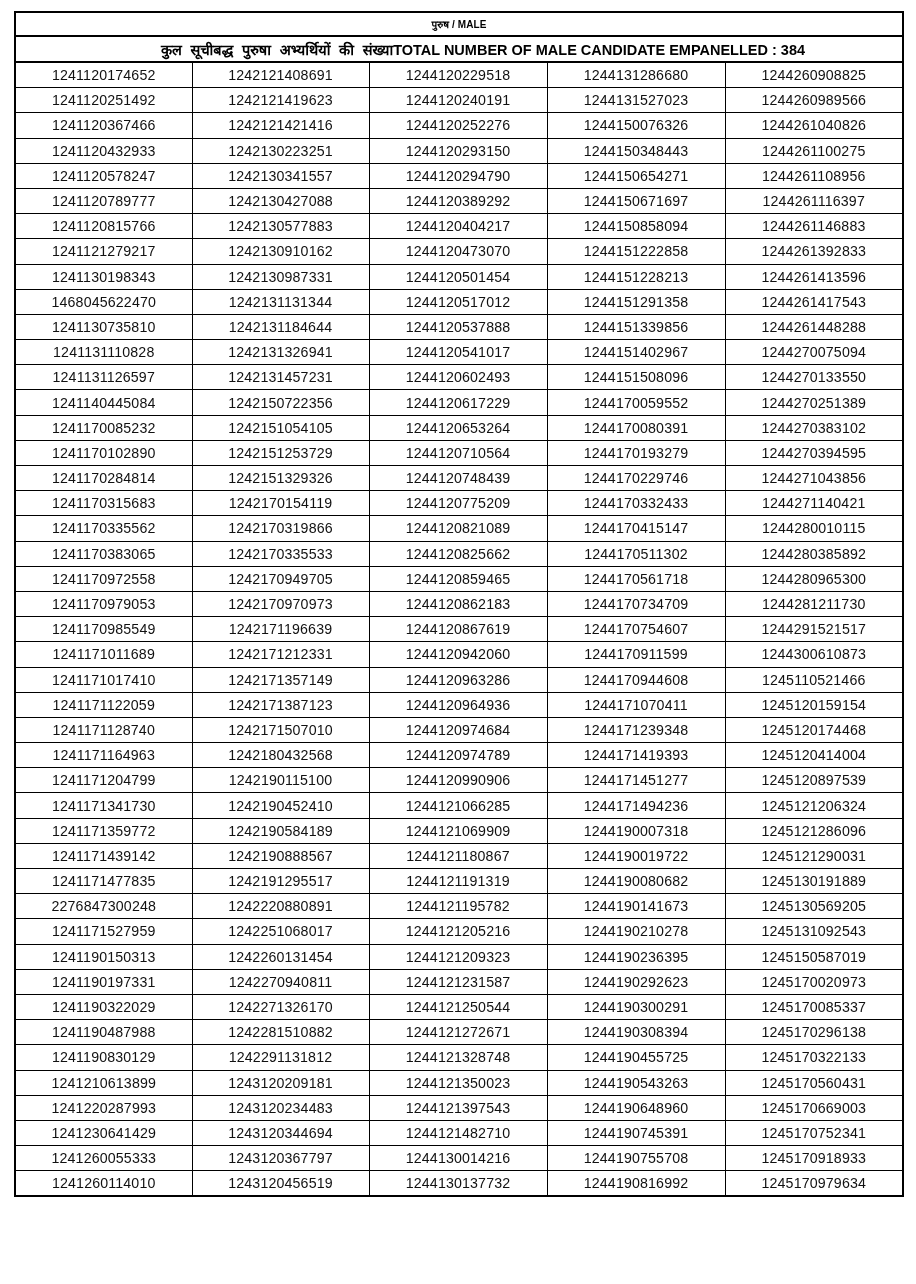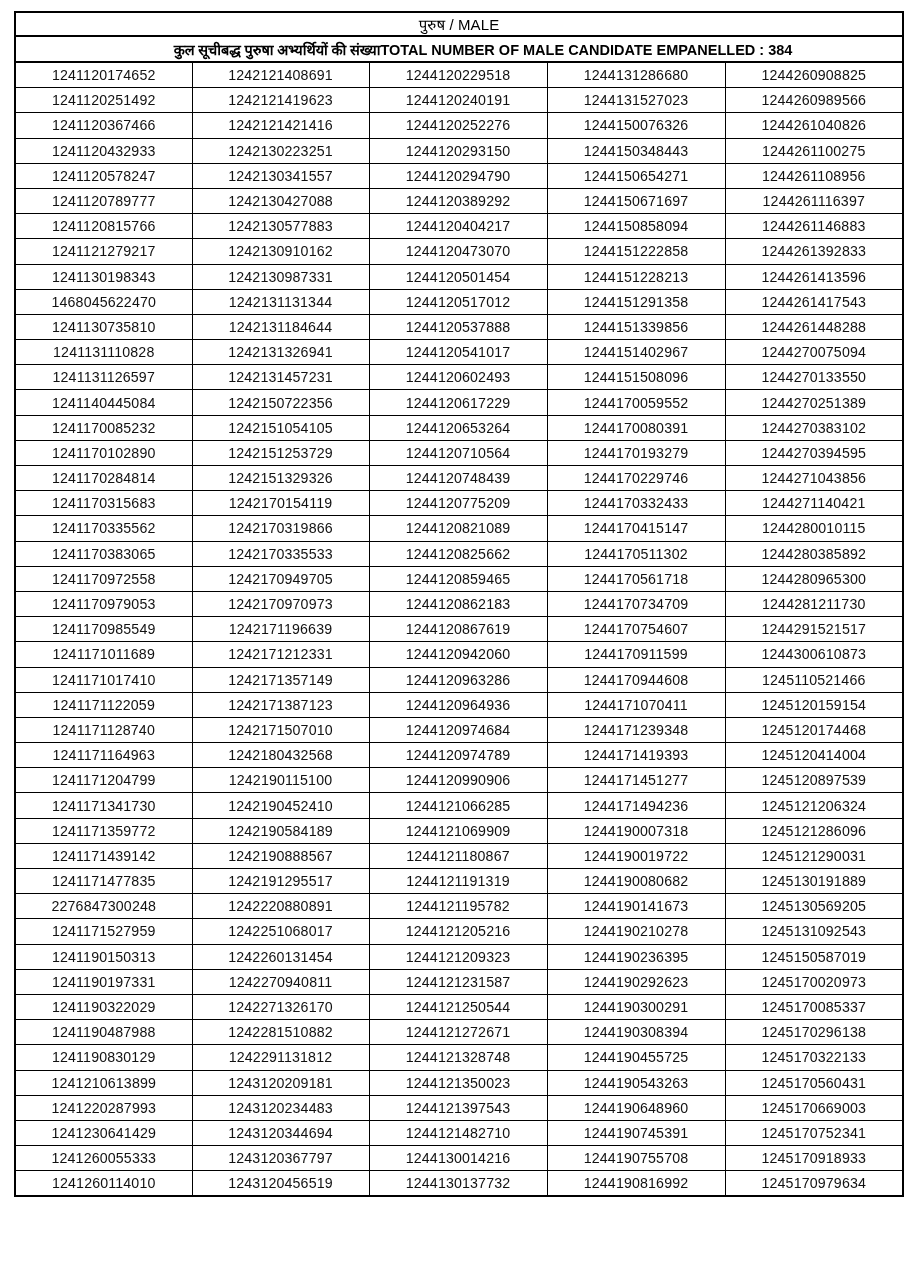--- a/index.html
+++ b/index.html
@@ -29,38 +29,38 @@
     border: 2px solid #000;
   }
   table.sheet td {
     border: 1px solid #000;
     padding: 0;
     text-align: center;
     vertical-align: middle;
   }
   td.title-cell {
     height: 22px;
-    font-size: 15px;
-    font-weight: normal;
+    font-size: 10px;
+    font-weight: bold;
     letter-spacing: 0.1px;
     border-bottom: 2px solid #000 !important;
     border-top: 2px solid #000 !important;
   }
   td.subtitle-cell {
     height: 24px;
     font-size: 14.5px;
     font-weight: bold;
     border-bottom: 2px solid #000 !important;
   }
   .subtitle-inner {
     display: inline-block;
     white-space: nowrap;
   }
   .hi {
-    font-family: Liberation Serif, serif;
+    font-family: Liberation Mono, monospace;
     font-weight: bold;
     margin-left: 48px;
   }
   td.num {
     height: 24.2px;
     font-size: 14.2px;
     font-weight: normal;
     letter-spacing: 0.15px;
     color: #111;
   }

